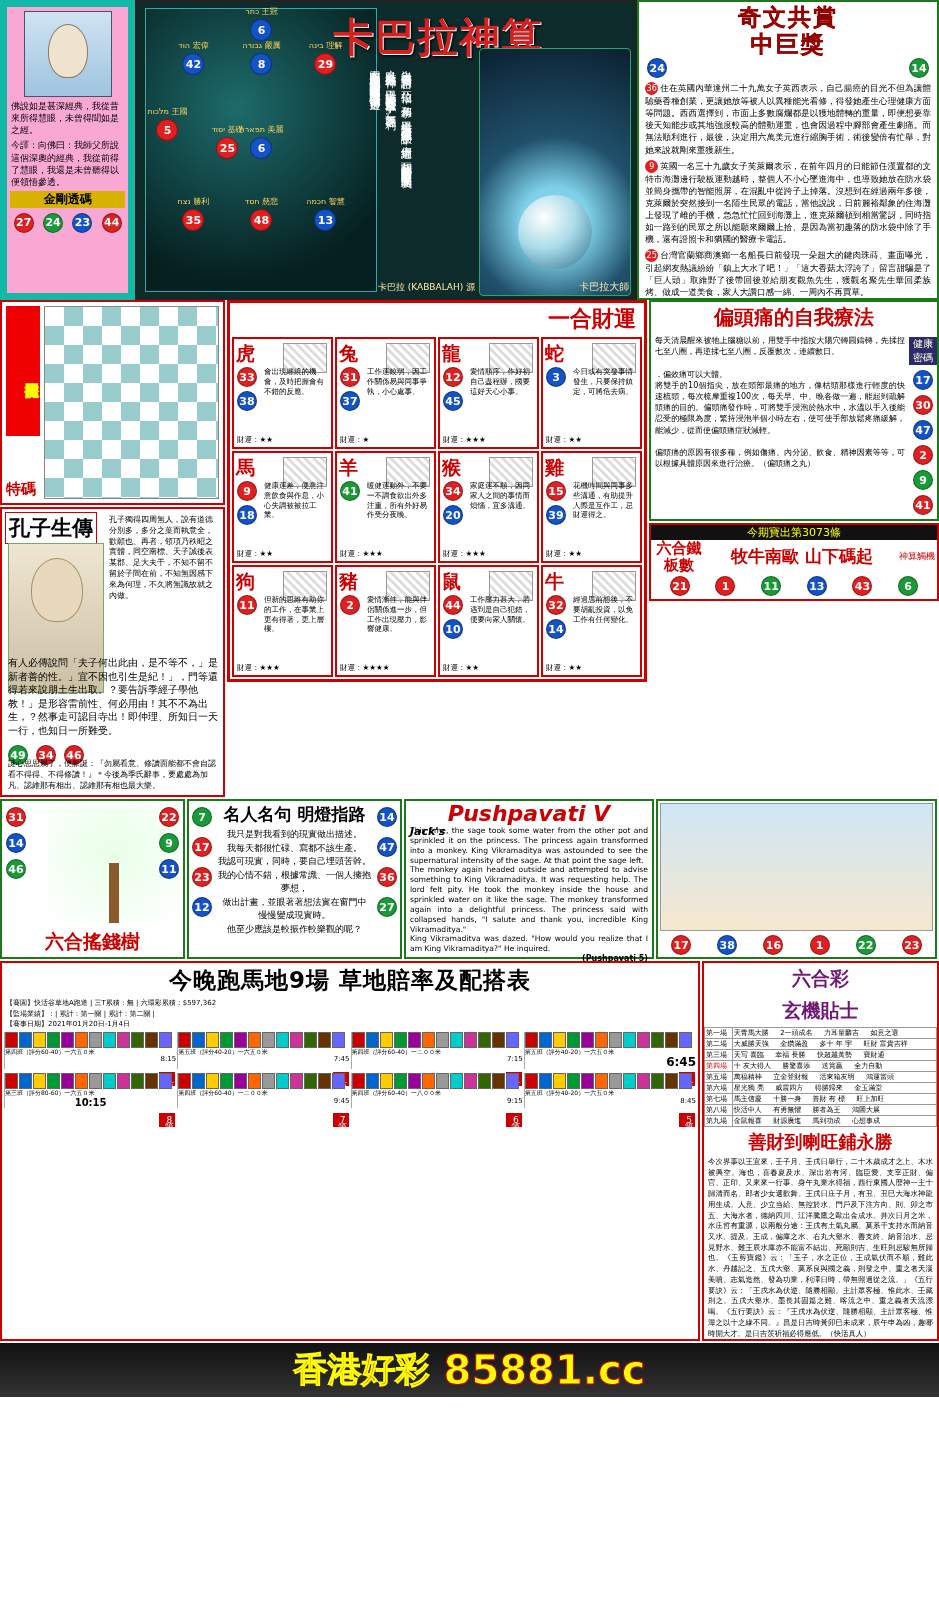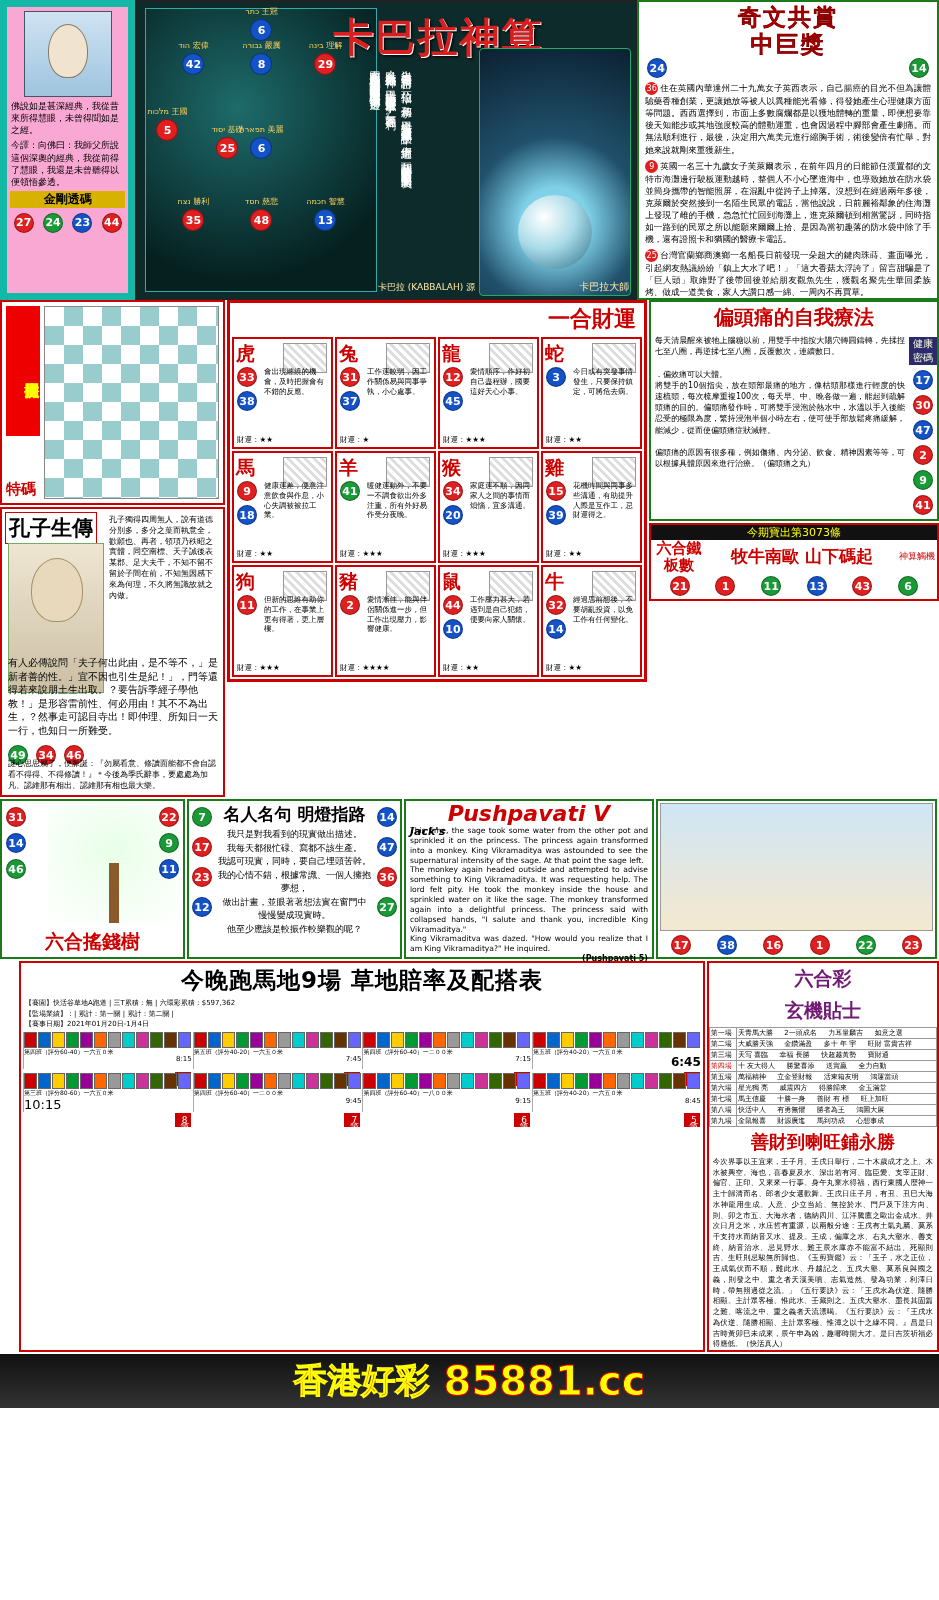--- a/index.html
+++ b/index.html
@@ -150,21 +150,21 @@
   .s3-c { width: 250px; border:2px solid #1a7a1a; margin-left:2px; height:160px; background:#fff; position:relative;}
   .pv-title { color:#c00; font-size:22px; font-weight:bold; font-style:italic; text-align:center; }
   .pv-text { font-size:7.6px; line-height:1.3; padding:0 4px; text-align:justify;}
   .pv-sig { text-align:right; font-size:8px; font-weight:bold; padding-right:4px;}
   .s3-d { width: 281px; border:2px solid #1a7a1a; margin-left:2px; height:160px; background:#fff; position:relative;}
   .pv-art { position:absolute; left:2px; top:2px; right:2px; bottom:26px;
             background: linear-gradient(#cfe6f5,#f5e8cf); border:1px solid #999; }
   .s3-d .dballs { position:absolute; left:0; right:0; bottom:2px; display:flex; justify-content:space-around;}
 
   
-  .race { display:flex; margin-top:2px;margin-left:19px; }
+  .race { display:flex; margin-top:2px; }
   .race-left { width: 700px; border:2px solid #c00; background:#fff; }
   .race-title { text-align:center; font-size:23px; font-weight:bold; padding:2px; letter-spacing:1px;}
   .race-meta { font-size:7px; line-height:1.5; padding:0 4px; }
   .race-grid { display:flex; gap:1px; padding:2px; }
   .race-col { flex:1; border-left:1px solid #aaa; position:relative; }
   .silks { display:flex; flex-wrap:wrap; gap:1px; }
   .silk { width:13px; height:16px; border:1px solid #666; }
   .race-nums { font-size:6px; line-height:1.25; column-count:1; }
   .race-tag { position:absolute; right:1px; top:40px; width:16px; background:#c00; color:#fff;
               font-size:9px; writing-mode:vertical-rl; text-orientation:upright; text-align:center; padding:2px 0;}
@@ -650,21 +650,21 @@
               <i class="silk" style="background:#f60"></i>
             <i class="silk" style="background:#999"></i>
               <i class="silk" style="background:#0cc"></i>
             <i class="silk" style="background:#c39"></i>
               <i class="silk" style="background:#360"></i>
             <i class="silk" style="background:#630"></i>
               <i class="silk" style="background:#66f"></i>
           </div>
           <div class="race-tag">第8場</div>
           <div class="race-nums">第三班（評分80-60）一六五０米</div>
-          <div style="font-size:13px;text-align:left;">10:15</div>
+          <div style="font-size:10px;text-align:center;font-weight:bold;">10:15</div>
         </div>
         <div class="race-col">
           <div class="silks">
             <i class="silk" style="background:#c00"></i>
               <i class="silk" style="background:#06c"></i>
             <i class="silk" style="background:#fc0"></i>
               <i class="silk" style="background:#093"></i>
             <i class="silk" style="background:#909"></i>
               <i class="silk" style="background:#f60"></i>
             <i class="silk" style="background:#999"></i>

